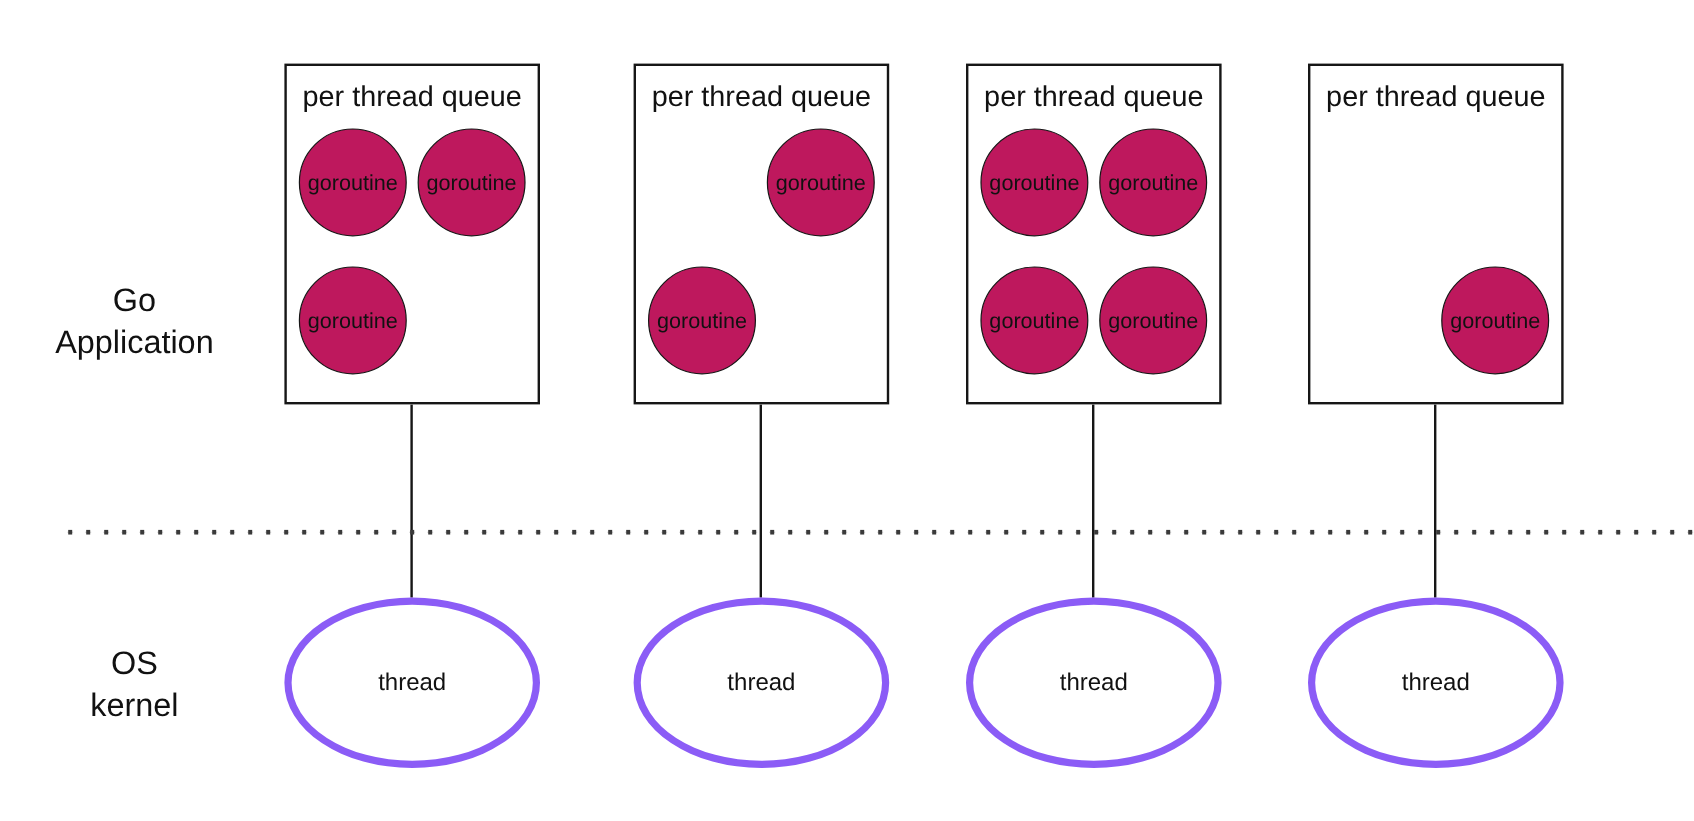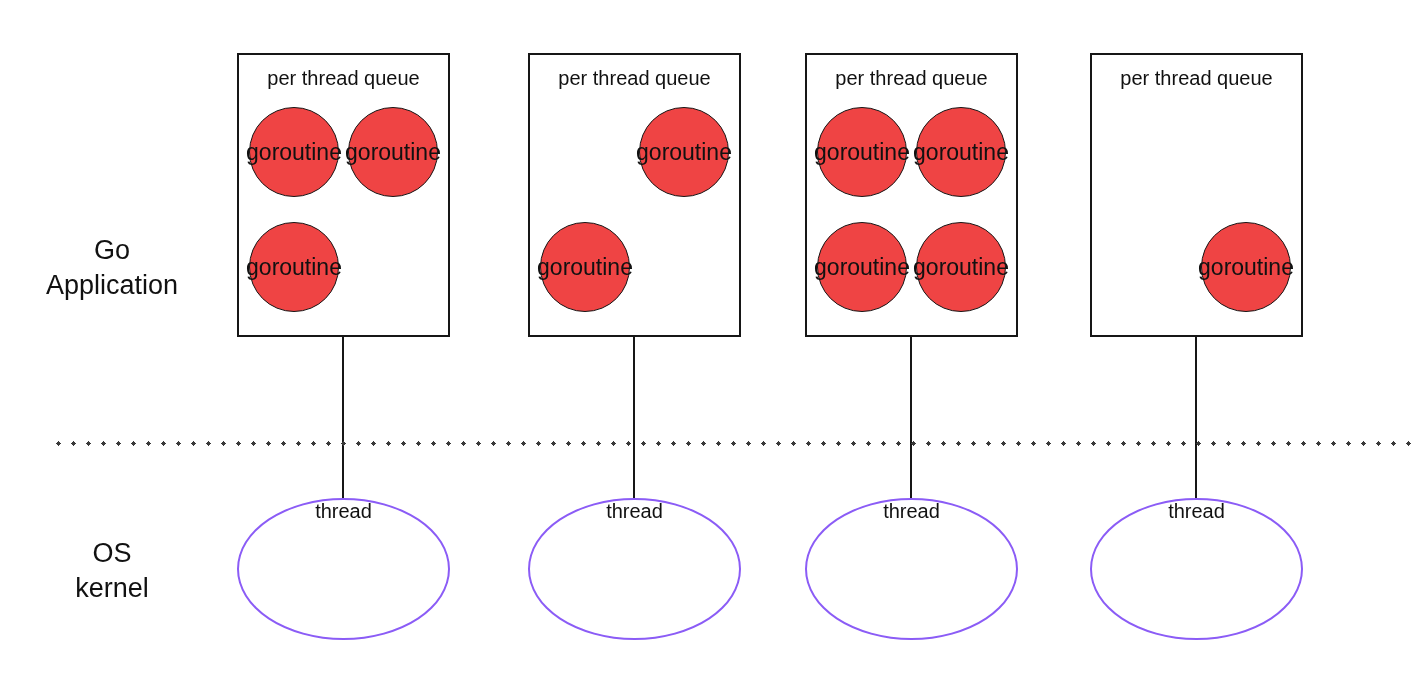--- a/index.html
+++ b/index.html
@@ -45,37 +45,37 @@
   .queue.q2 { left: 528px; }
   .queue.q3 { left: 805px; }
   .queue.q4 { left: 1090px; }
 
   .queue-title {
     position: absolute;
     top: 12px;
     left: 0;
     width: 100%;
     text-align: center;
-    font-size: 20px;
+    font-size: 24px;
     color: #111111;
   }
 
   
   .goroutine {
     position: absolute;
     width: 90px;
     height: 90px;
     border: 1.5px solid #161616;
     border-radius: 50%;
-    background: #ef4444;
+    background: #be185d;
     box-sizing: border-box;
     display: flex;
     align-items: center;
     justify-content: center;
-    font-size: 23px;
+    font-size: 18px;
     white-space: nowrap;
     color: #111111;
   }
   .goroutine.c1 { left: 10px;  }
   .goroutine.c2 { left: 109px; }
   .goroutine.r1 { top: 52px;  }
   .goroutine.r2 { top: 167px; }
 
   
   .connector {
@@ -101,25 +101,26 @@
     background-size: 15px 7px;
     background-repeat: repeat-x;
   }
 
   
   .thread {
     position: absolute;
     top: 498px;
     width: 213px;
     height: 142px;
-    border: 2px solid #8b5cf6;
+    border: 6px solid #8b5cf6;
     border-radius: 50%;
     background: #ffffff;
     box-sizing: border-box;
     display: flex;
+    align-items: center;
     justify-content: center;
     font-size: 20px;
     color: #111111;
   }
   .thread.t1 { left: 237px; }
   .thread.t2 { left: 528px; }
   .thread.t3 { left: 805px; }
   .thread.t4 { left: 1090px; }
 </style>
 </head>

